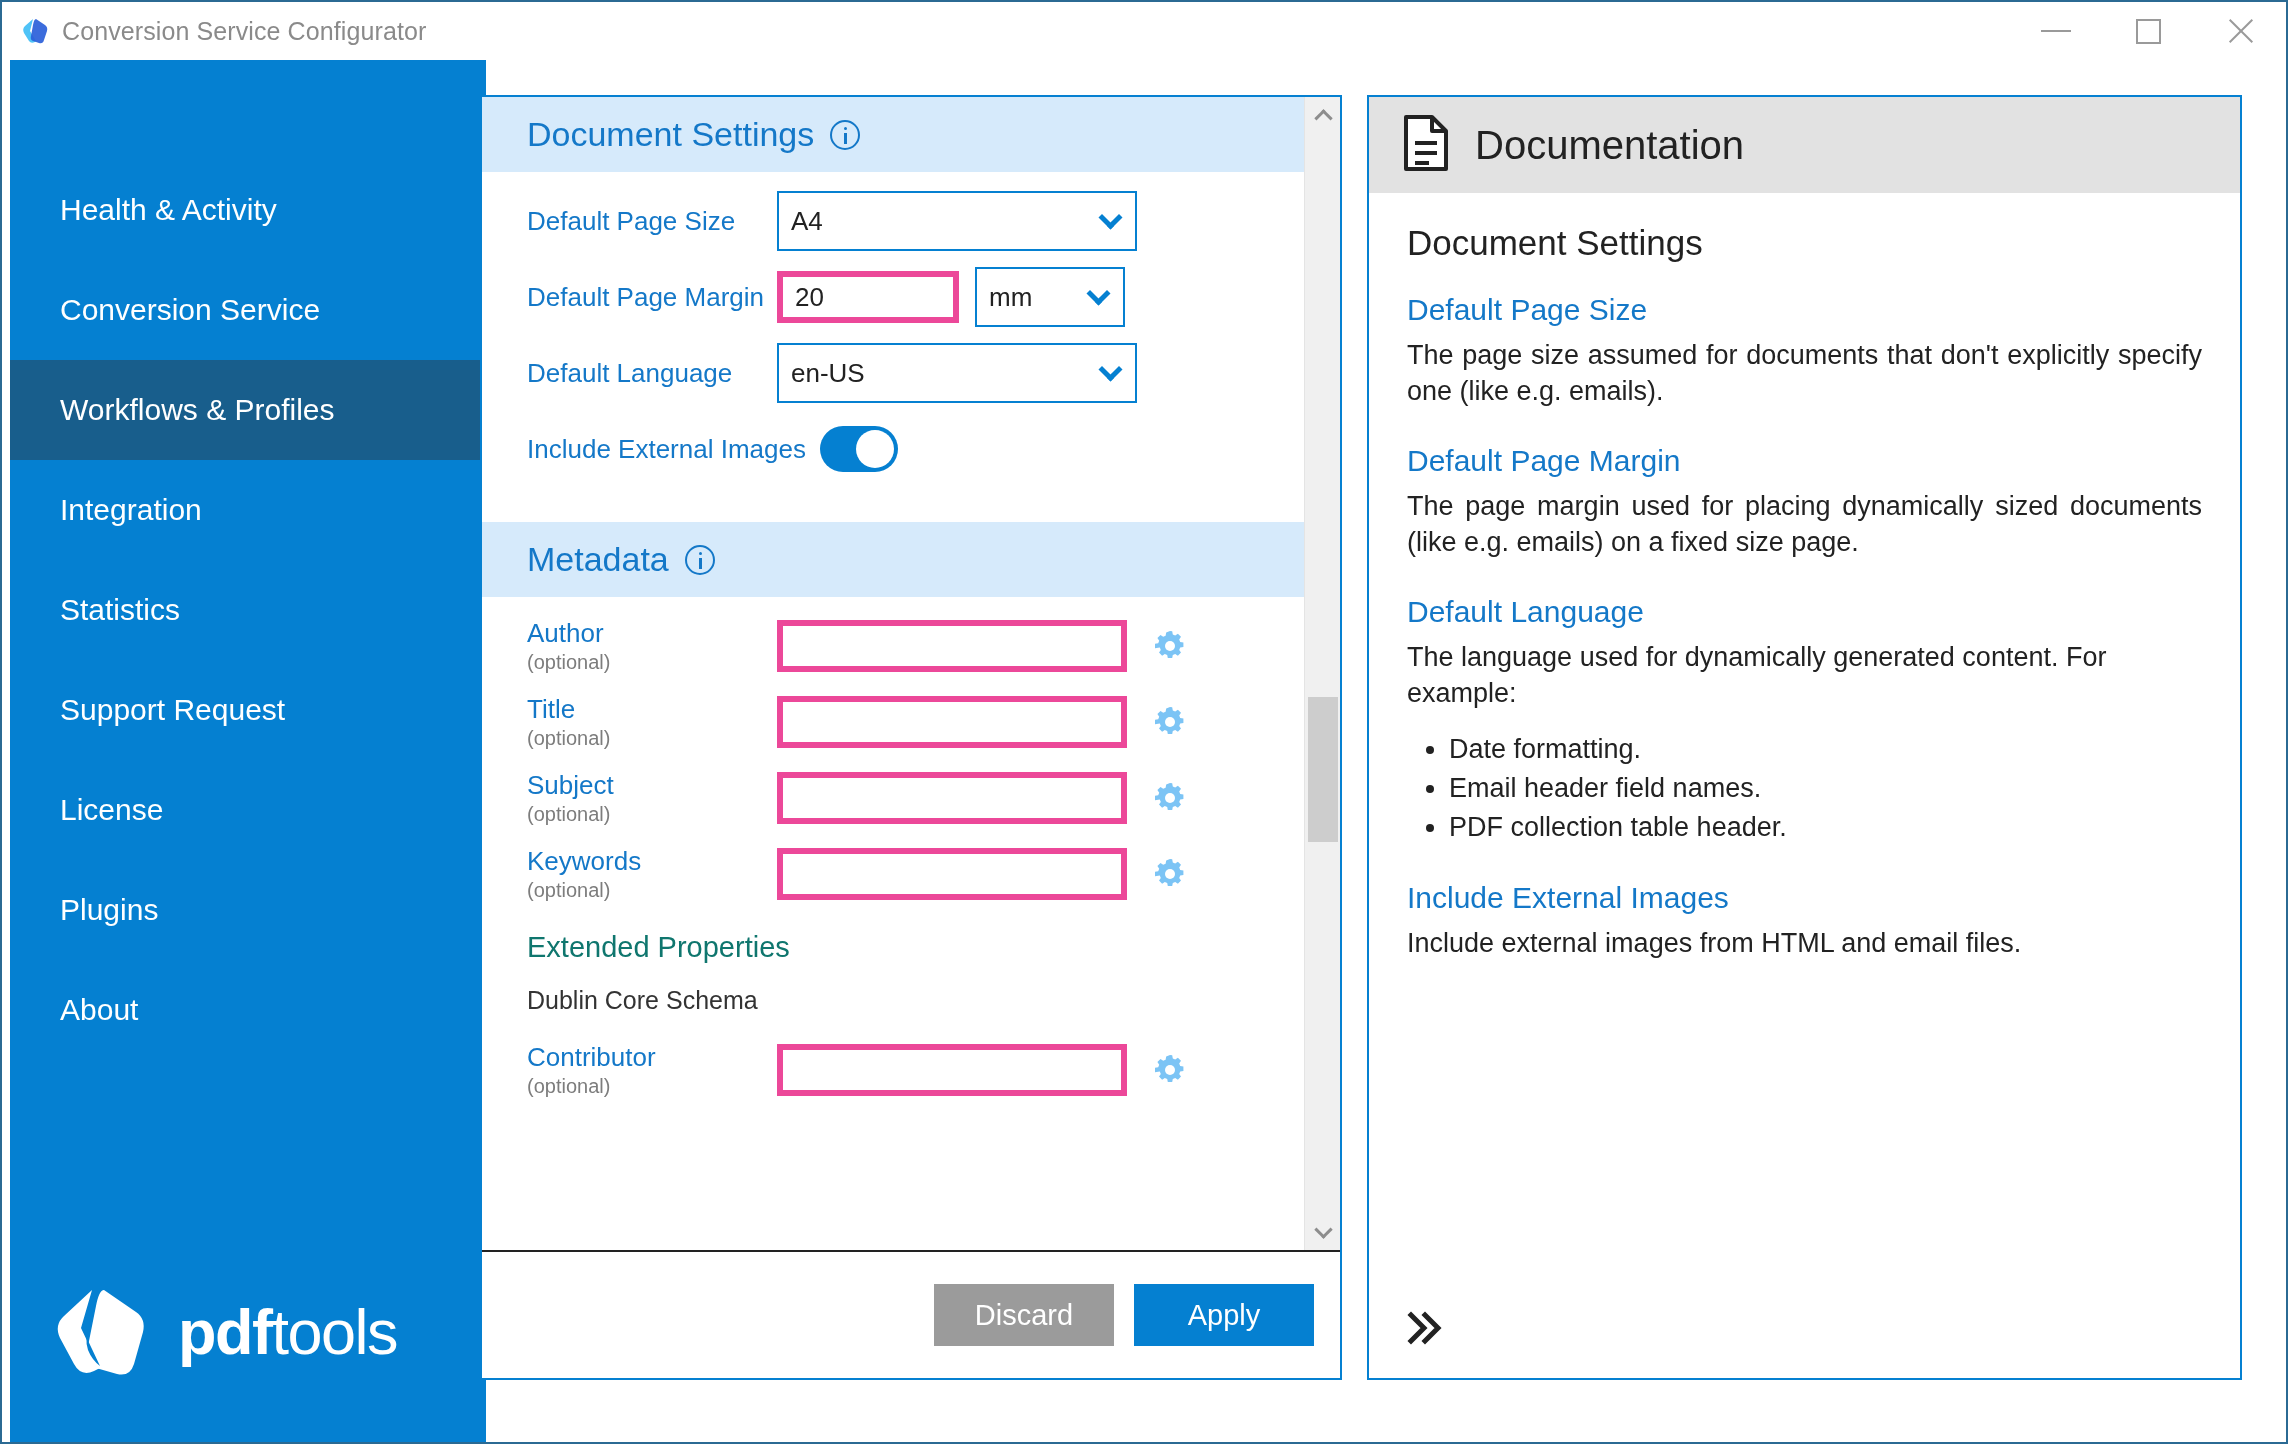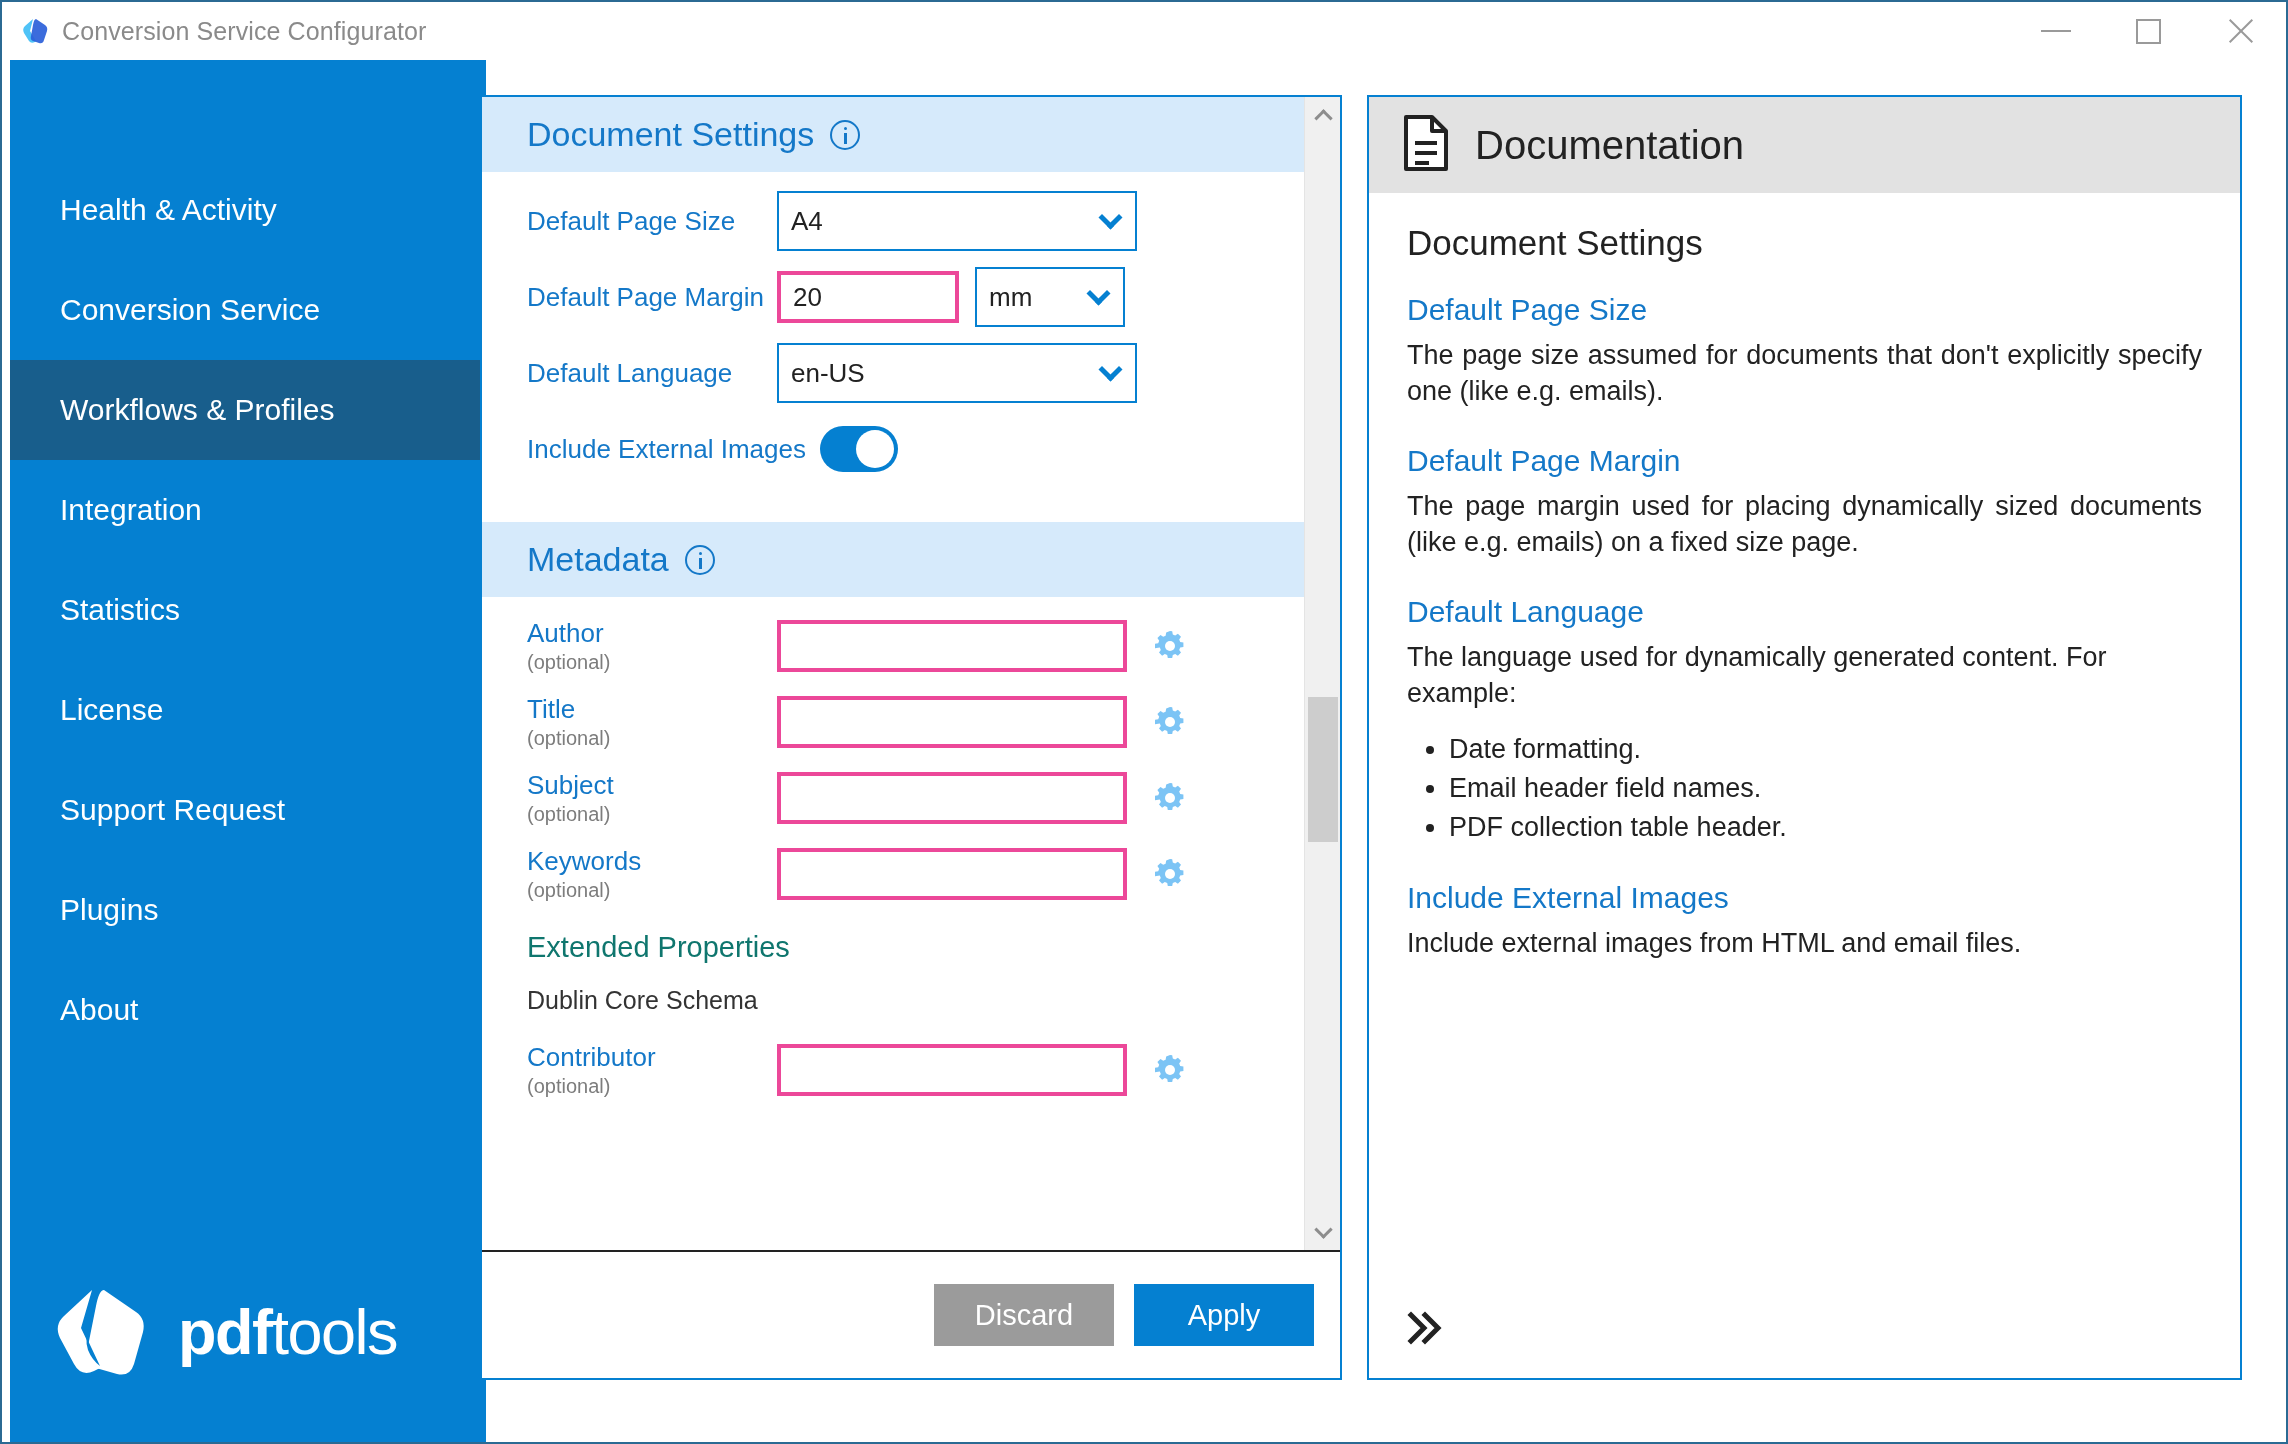--- a/index.html
+++ b/index.html
@@ -144,21 +144,21 @@
     border-bottom: 5px solid #0580D1;
     transform: translateY(-70%) rotate(45deg);
   }
   .w-page-size { width: 360px; }
   .w-margin-num { width: 182px; }
   .w-margin-unit { width: 150px; margin-left: 16px; }
   .w-language { width: 360px; }
 
   .text-input {
     height: 52px; width: 182px;
-    border: 4px solid #ec4899; background: #fff;
+    border: 6px solid #ec4899; background: #fff;
     font-size: 26px; color: #222;
     padding: 0 12px;
     font-family: "Liberation Sans", sans-serif;
   }
   .meta-input { width: 350px; height: 52px; }
 
   .toggle {
     width: 78px; height: 46px; border-radius: 23px;
     background: #0580D1; position: relative;
     margin-left: 14px; flex: none; cursor: default;
@@ -286,24 +286,24 @@
       <div class="nav-item active">
           <span>Workflows &amp; Profiles</span>
         </div>
       <div class="nav-item">
           <span>Integration</span>
         </div>
       <div class="nav-item">
           <span>Statistics</span>
         </div>
       <div class="nav-item">
+          <span>Support Request</span>
+        </div>
+      <div class="nav-item">
           <span>License</span>
-        </div>
-      <div class="nav-item">
-          <span>Support Request</span>
         </div>
       <div class="nav-item">
           <span>Plugins</span>
         </div>
       <div class="nav-item">
           <span>About</span>
         </div>
     </nav>
 
     <div id="brand">

